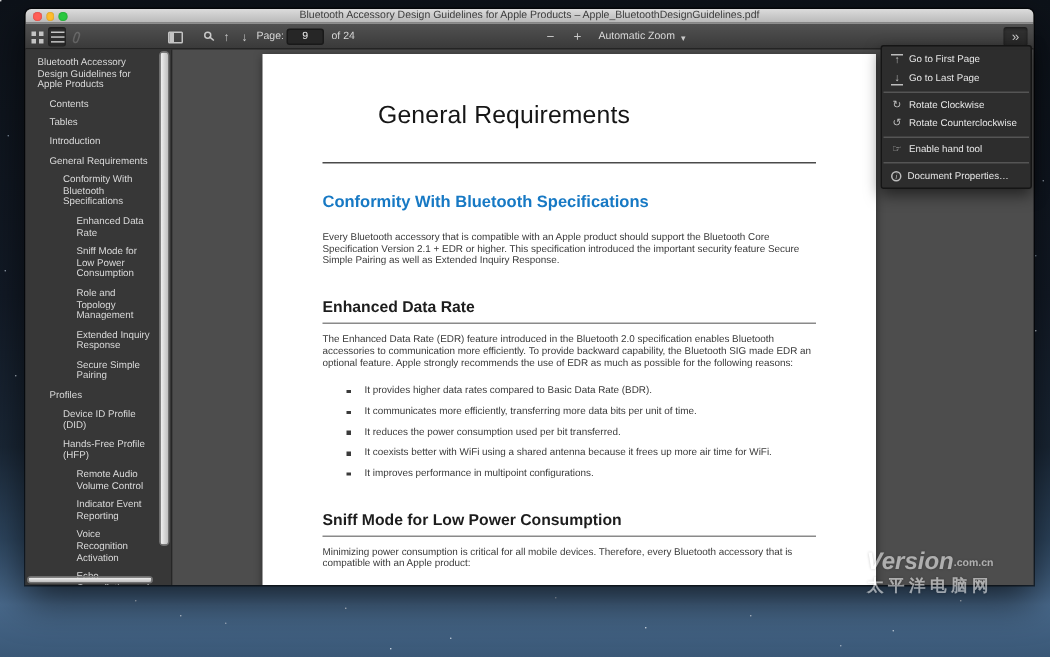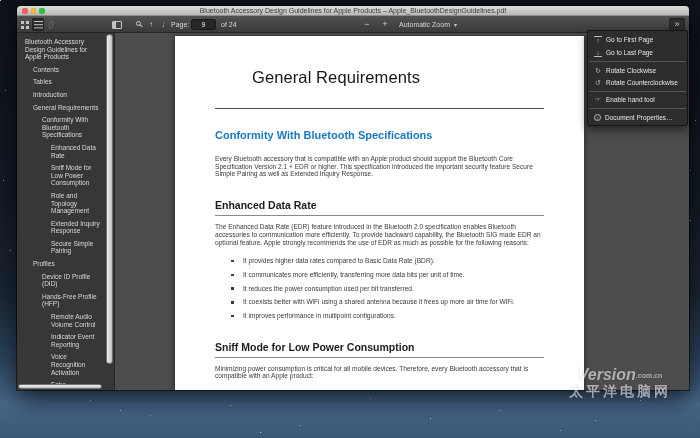--- a/index.html
+++ b/index.html
@@ -110,21 +110,21 @@
   .menu-item .menu-icon { width:8px; flex:none; text-align:center; font-size:7px; color:#bdbdbd; line-height:1; }
   .menu-item.type-sep { height:1px; padding:0; margin:2px 1px; background:#555; }
   [data-name="go-first-icon"]  { border-top:1px solid #bdbdbd; }
   [data-name="go-last-icon"]   { border-bottom:1px solid #bdbdbd; }
   [data-name="doc-props-icon"] { border:1px solid #bdbdbd; border-radius:50%; width:7px !important; height:7px; font-size:5px !important; line-height:6.4px !important; font-style:italic; }
   
   .watermark { position:absolute; right:0px; top:366px; width:160px; text-align:center;
     color:#fff; opacity:.55; pointer-events:none; text-shadow:0 0 2px rgba(0,0,0,.4); }
   .wm-line1 { font-size:16px; font-weight:700; font-style:italic; line-height:17px; }
   .wm-suffix { font-size:7px; font-style:normal; vertical-align:2px; }
-  .wm-line2 { font-size:14px; font-weight:700; letter-spacing:3px; line-height:14px; }
+  .wm-line2 { font-size:11px; font-weight:700; letter-spacing:3px; line-height:14px; }
 </style>
 </head>
 <body>
 
 <div class="stars" data-name="desktop-wallpaper"></div>
 
 <div class="window" data-name="pdf-viewer-window">
 
   <div class="titlebar" data-name="window-titlebar">
     <div class="traffic" data-name="traffic-lights">

